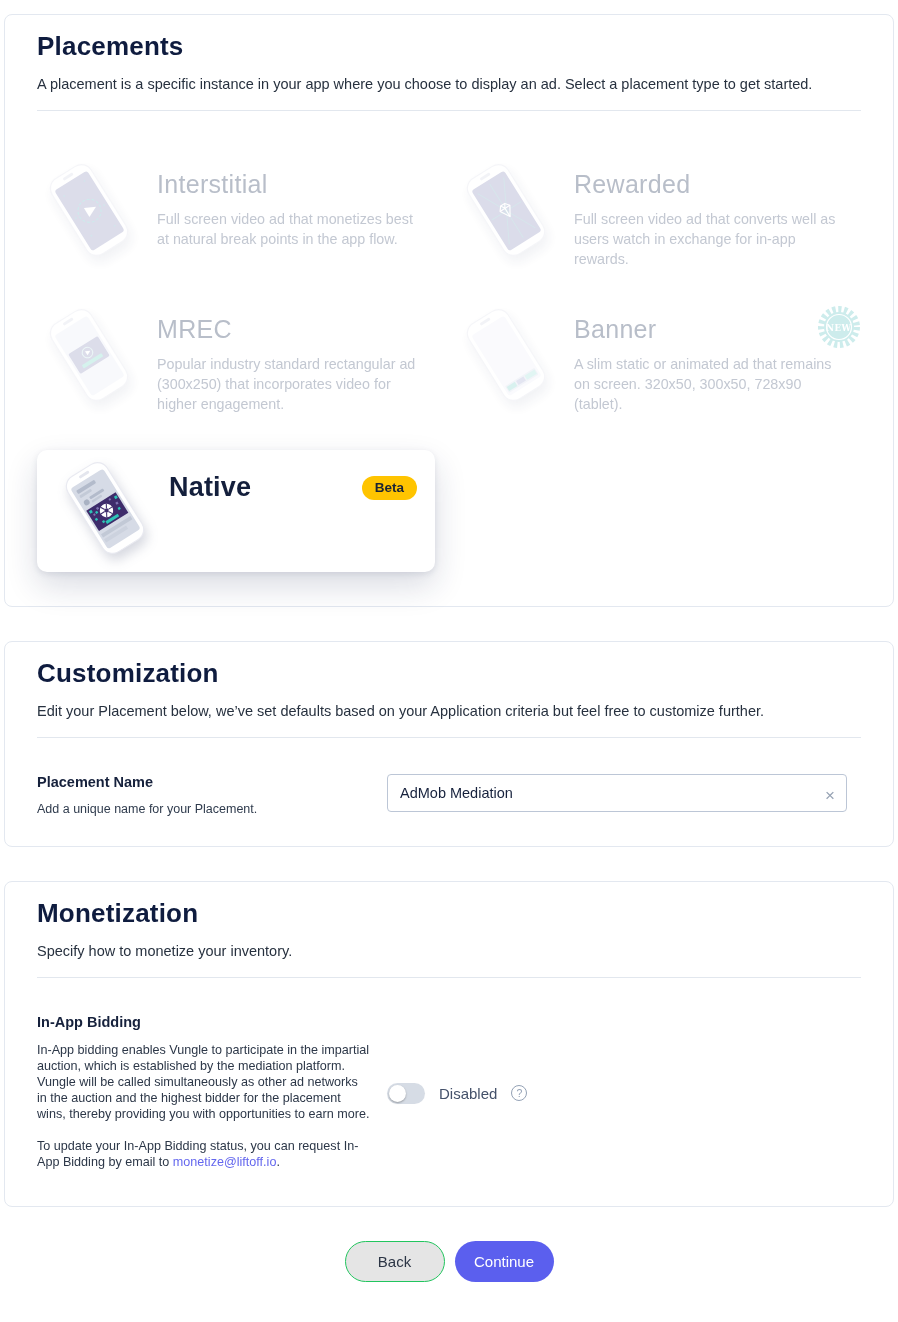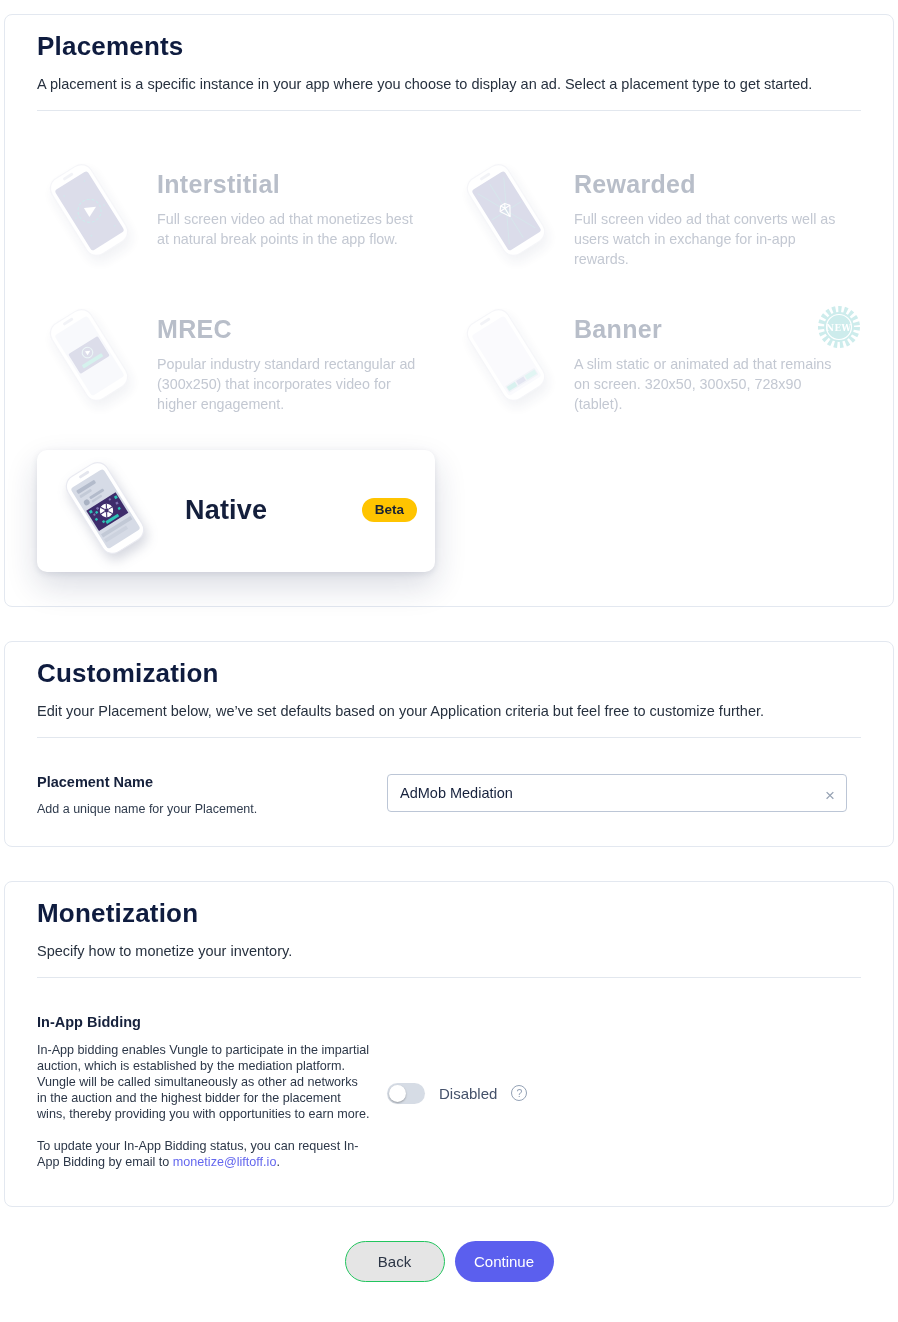--- a/index.html
+++ b/index.html
@@ -50,21 +50,21 @@
     align-items: flex-start;
     cursor: pointer;
     position: relative;
   }
   .phone-wrap { width: 104px; flex: 0 0 104px; }
   .phone-wrap svg { display: block; }
   .option.unselected .phone-wrap { opacity: .45; }
   .option-text { padding-top: 10px; }
   .option-title {
     font-size: 25px;
-    font-weight: 700;
+    font-weight: 400;
     color: #b8bec9;
     margin: 0 0 10px;
     letter-spacing: .3px;
   }
   .option-desc {
     font-size: 14.3px;
     line-height: 1.4;
     color: #c3c8d2;
     width: 262px;
     margin: 0;
@@ -72,22 +72,22 @@
   .new-badge { position: absolute; right: 0; top: 0; }
   
   .native-card {
     grid-column: 1;
     width: 398px;
     background: #fff;
     border-radius: 10px;
     box-shadow: 0 2px 6px rgba(25,39,80,.10), 0 14px 32px rgba(25,39,80,.16);
     padding: 8px 18px 14px 16px;
     display: flex;
-    gap: 28px;
-    align-items: center;
+    gap: 12px;
+    align-items: flex-start;
     cursor: pointer;
   }
   .native-card .option-text { padding-top: 14px; flex: 1; }
   .native-title-row { display: flex; align-items: center; justify-content: space-between; margin-bottom: 10px; }
   .native-title {
     font-size: 27px;
     font-weight: 800;
     color: #141f3c;
     margin: 0;
     letter-spacing: .2px;

